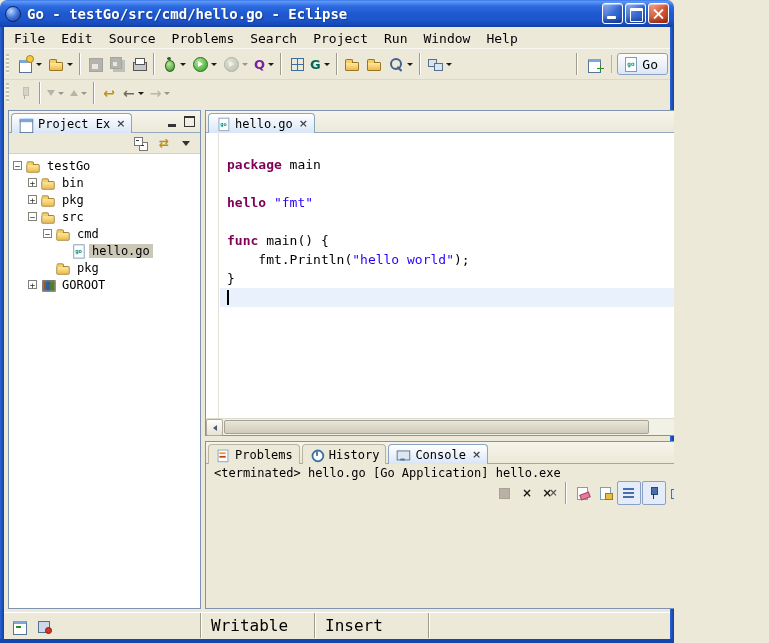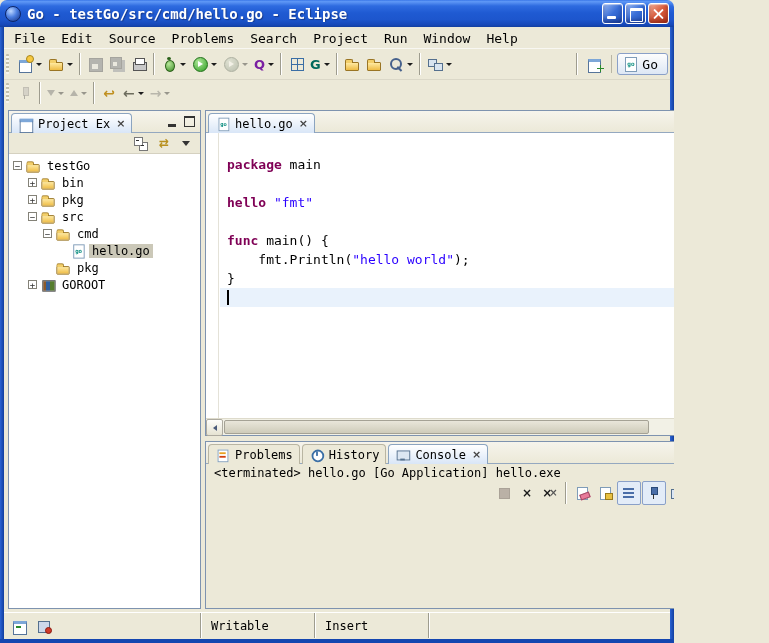--- a/index.html
+++ b/index.html
@@ -185,21 +185,21 @@
     background:linear-gradient(#2a8a2a,#2a8a2a) center/7px 2px no-repeat,linear-gradient(#2a8a2a,#2a8a2a) center/2px 7px no-repeat}
   .ic-problems::before{content:"";position:absolute;left:2px;top:2px;width:10px;height:12px;background:#fff;border:1px solid #7f9cb8}
   .ic-problems::after{content:"";position:absolute;left:4px;top:5px;width:7px;height:2px;background:#e8a020;box-shadow:0 4px 0 #d04010}
   .ic-history::before{content:"";position:absolute;left:2px;top:2px;width:10px;height:10px;border-radius:50%;border:2px solid #3a6ea5;background:#fff}
   .ic-history::after{content:"";position:absolute;left:7px;top:4px;width:2px;height:5px;background:#3a6ea5}
 
   
   .statusbar{position:absolute;left:4px;right:4px;top:612px;height:26px;display:flex;align-items:center;border-top:1px solid #fff}
   .sb-icons{width:196px;display:flex;align-items:center;gap:8px;padding-left:8px;align-self:stretch}
   .sb-sep{width:2px;align-self:stretch;border-left:1px solid #9e9c8e;border-right:1px solid #fff}
-  .sb-cell{width:112px;padding-left:9px;font-size:12px;white-space:nowrap}
+  .sb-cell{width:112px;padding-left:9px;font-size:16px;white-space:nowrap}
   .sb-rest{flex:1}
   .ic-fastview::before{content:"";position:absolute;left:1px;top:3px;width:12px;height:10px;background:#fff;border:1px solid #56749a;border-top:3px solid #7da7d8}
   .ic-fastview::after{content:"";position:absolute;left:4px;top:8px;width:5px;height:2px;background:#2a8a2a}
   .ic-golaunch::before{content:"";position:absolute;left:2px;top:3px;width:10px;height:10px;background:#cdd8ea;border:1px solid #55708e}
   .ic-golaunch::after{content:"";position:absolute;right:0;bottom:0;width:5px;height:5px;border-radius:50%;background:#d03a2a;border:1px solid #8a1a10}
 </style>
 </head>
 <body>
 
 <div class="window">

